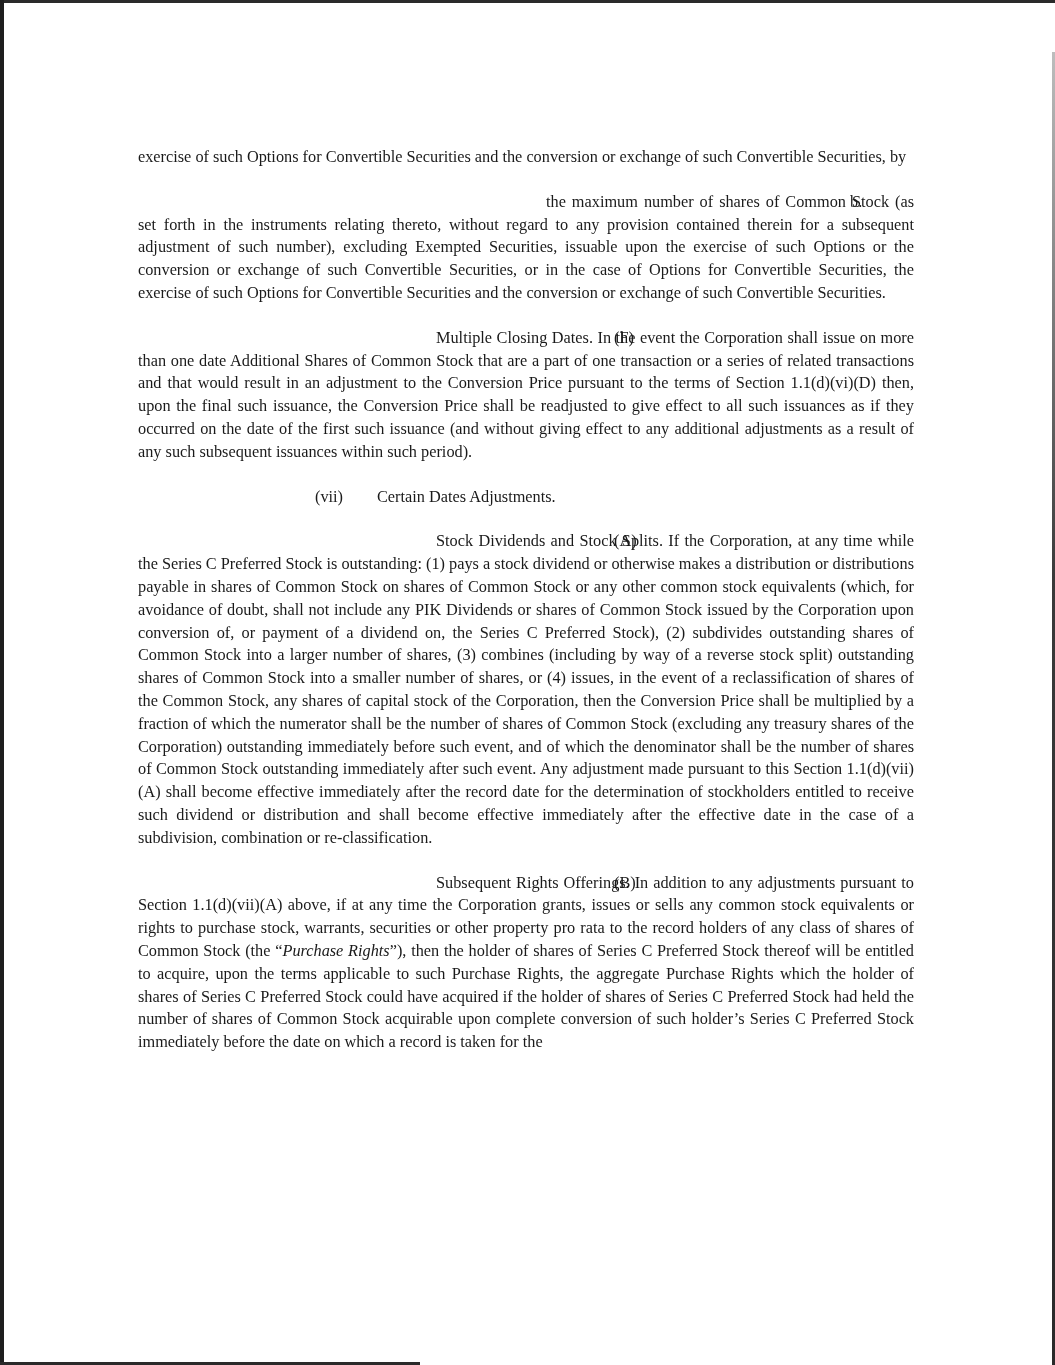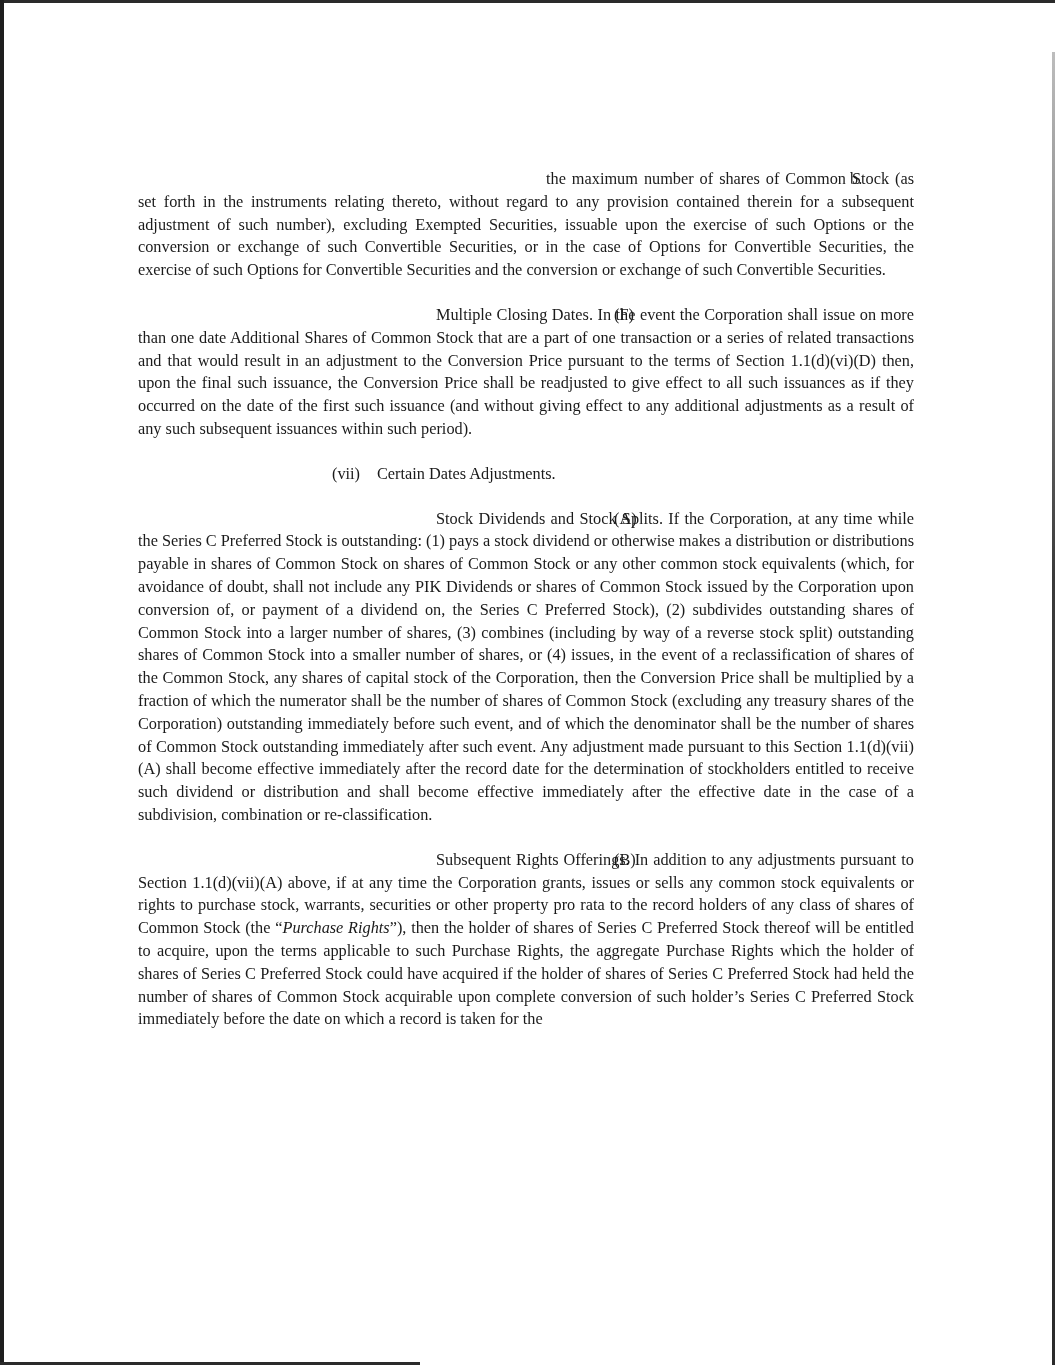--- a/index.html
+++ b/index.html
@@ -14,36 +14,37 @@
   .scan-border-right { position: absolute; right: 0; top: 52px; width: 3px; height: 1313px; background: linear-gradient(to bottom, #bdbdbd, #3a3a3a 40%, #2a2a2a); }
   .scan-border-bottom { position: absolute; left: 0; bottom: 0; width: 420px; height: 3px; background: #2a2a2a; }
 
   .page { position: absolute; left: 138px; top: 146px; width: 776px; }
   p { margin: 0; font-size: 16.3px; line-height: 22.8px; text-align: justify; }
   .gap { height: 22px; }
   .u { text-underline-offset: 2px; }
   .bi { font-weight: normal; font-style: italic; }
   .indent-b { text-indent: 356px; font-family: Liberation Serif, serif; }
   .indent-cap { text-indent: 238px; }
-  .lbl { display: inline-block; text-align: center; }
+  .lbl { display: inline-block; }
   .lbl-b { width: 52px; }
   .lbl-cap { width: 60px; }
   .heading-vii { margin-left: 177px; font-size: 16.3px; line-height: 22.8px; }
   .heading-vii .lbl { width: 62px; }
 </style>
 </head>
 <body>
 
 <div class="scan-border-top"></div>
 <div class="scan-border-left"></div>
 <div class="scan-border-right"></div>
 <div class="scan-border-bottom"></div>
 
 <div class="page">
 
+  <p>exercise of such Options for Convertible Securities and the conversion or exchange of such Convertible Securities, by</p>
 
   <div class="gap"></div>
 
   <p class="indent-b"><span class="lbl lbl-b">b.</span><span>the maximum number of shares of Common Stock (as set forth in the instruments relating thereto, without regard to any provision contained therein for a subsequent adjustment of such number), excluding Exempted Securities, issuable upon the exercise of such Options or the conversion or exchange of such Convertible Securities, or in the case of Options for Convertible Securities, the exercise of such Options for Convertible Securities and the conversion or exchange of such Convertible Securities.</span></p>
 
   <div class="gap"></div>
 
   <p class="indent-cap"><span class="lbl lbl-cap">(F)</span><span class="u">Multiple Closing Dates</span><span>. In the event the Corporation shall issue on more than one date Additional Shares of Common Stock that are a part of one transaction or a series of related transactions and that would result in an adjustment to the Conversion Price pursuant to the terms of </span><span class="u">Section 1.1(d)(vi)(D)</span><span> then, upon the final such issuance, the Conversion Price shall be readjusted to give effect to all such issuances as if they occurred on the date of the first such issuance (and without giving effect to any additional adjustments as a result of any such subsequent issuances within such period).</span></p>
 
   <div class="gap"></div>

